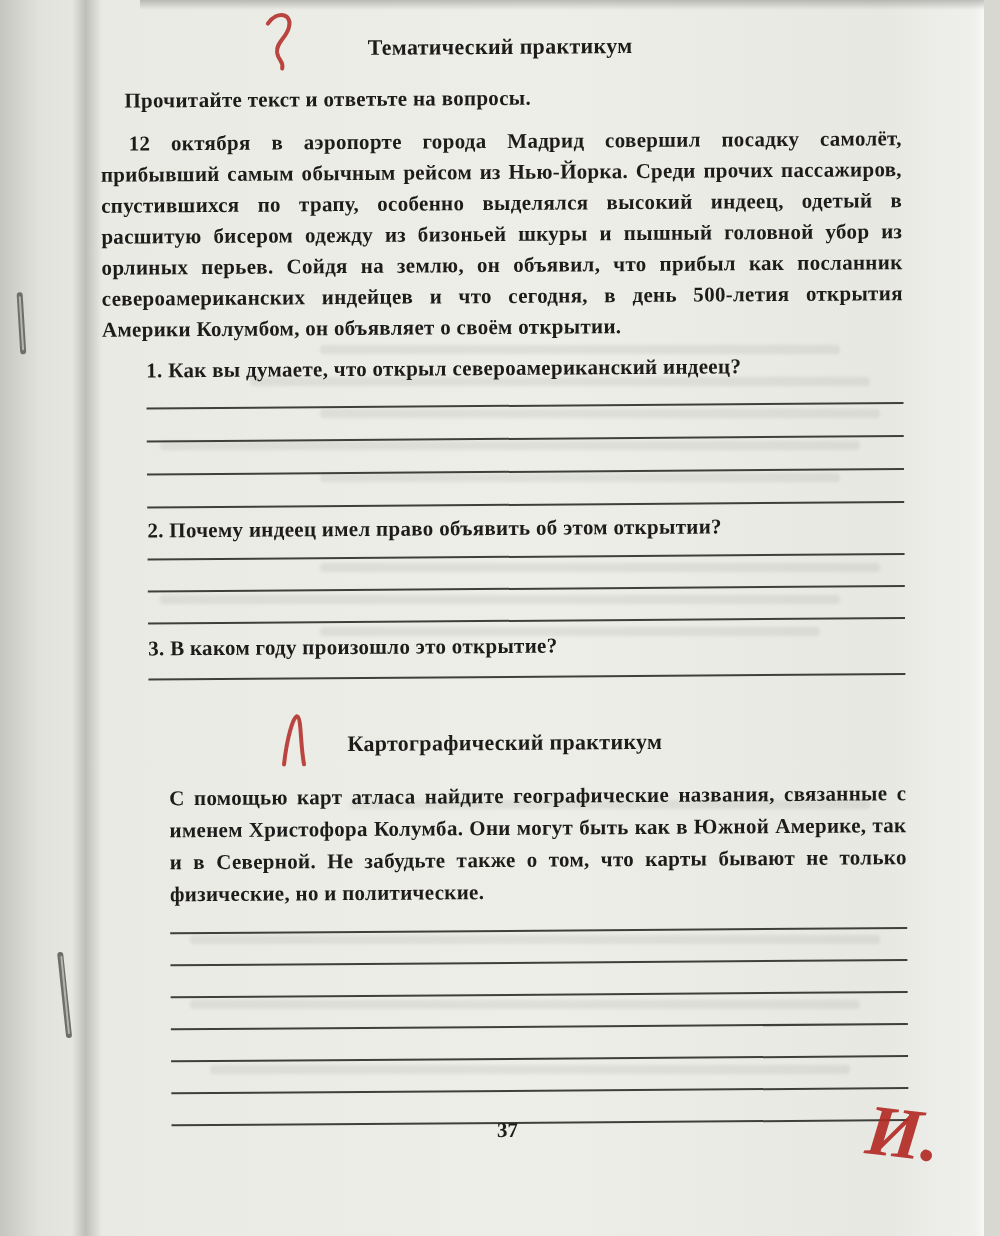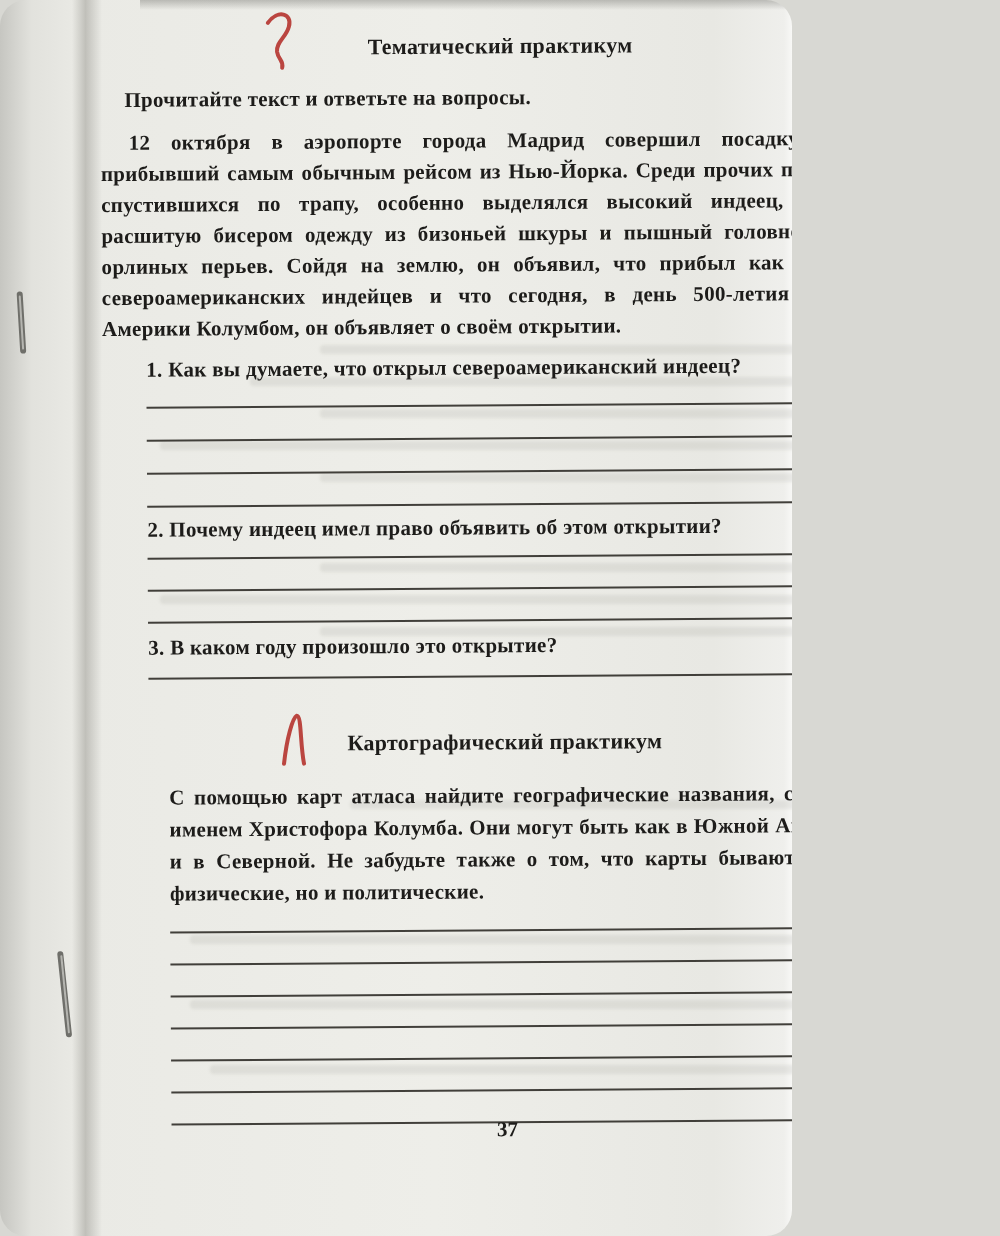--- a/index.html
+++ b/index.html
@@ -2,24 +2,23 @@
 <html><head>
 <meta charset="utf-8">
 <style>
   html,body{margin:0;padding:0;}
   body{
     width:1000px;height:1236px;overflow:hidden;
     background:#d8d8d3;
     font-family:"Liberation Serif", serif;
   }
   .scan{
-    position:relative;width:792px;height:1236px;overflow:hidden;
+    position:relative;width:984px;height:1236px;overflow:hidden;
     color:#1d1c1a;
     background:linear-gradient(90deg,#c6c6c1 0%,#e2e2dd 4%,#eaeae5 10%,#eeeee9 55%,#e8e8e3 90%,#efefec 99%,#f8f8f6 100%);
-    border-radius:26px;
   }
   .top-shade{
     position:absolute;top:0;left:140px;right:0;height:10px;
     background:linear-gradient(180deg,rgba(70,70,65,.30),rgba(70,70,65,0));
   }
   .gutter{
     position:absolute;left:72px;top:0;width:30px;height:1236px;
     background:linear-gradient(90deg,rgba(85,83,75,0) 0%,rgba(85,83,75,.28) 45%,rgba(85,83,75,0) 100%);
   }
   .content{

